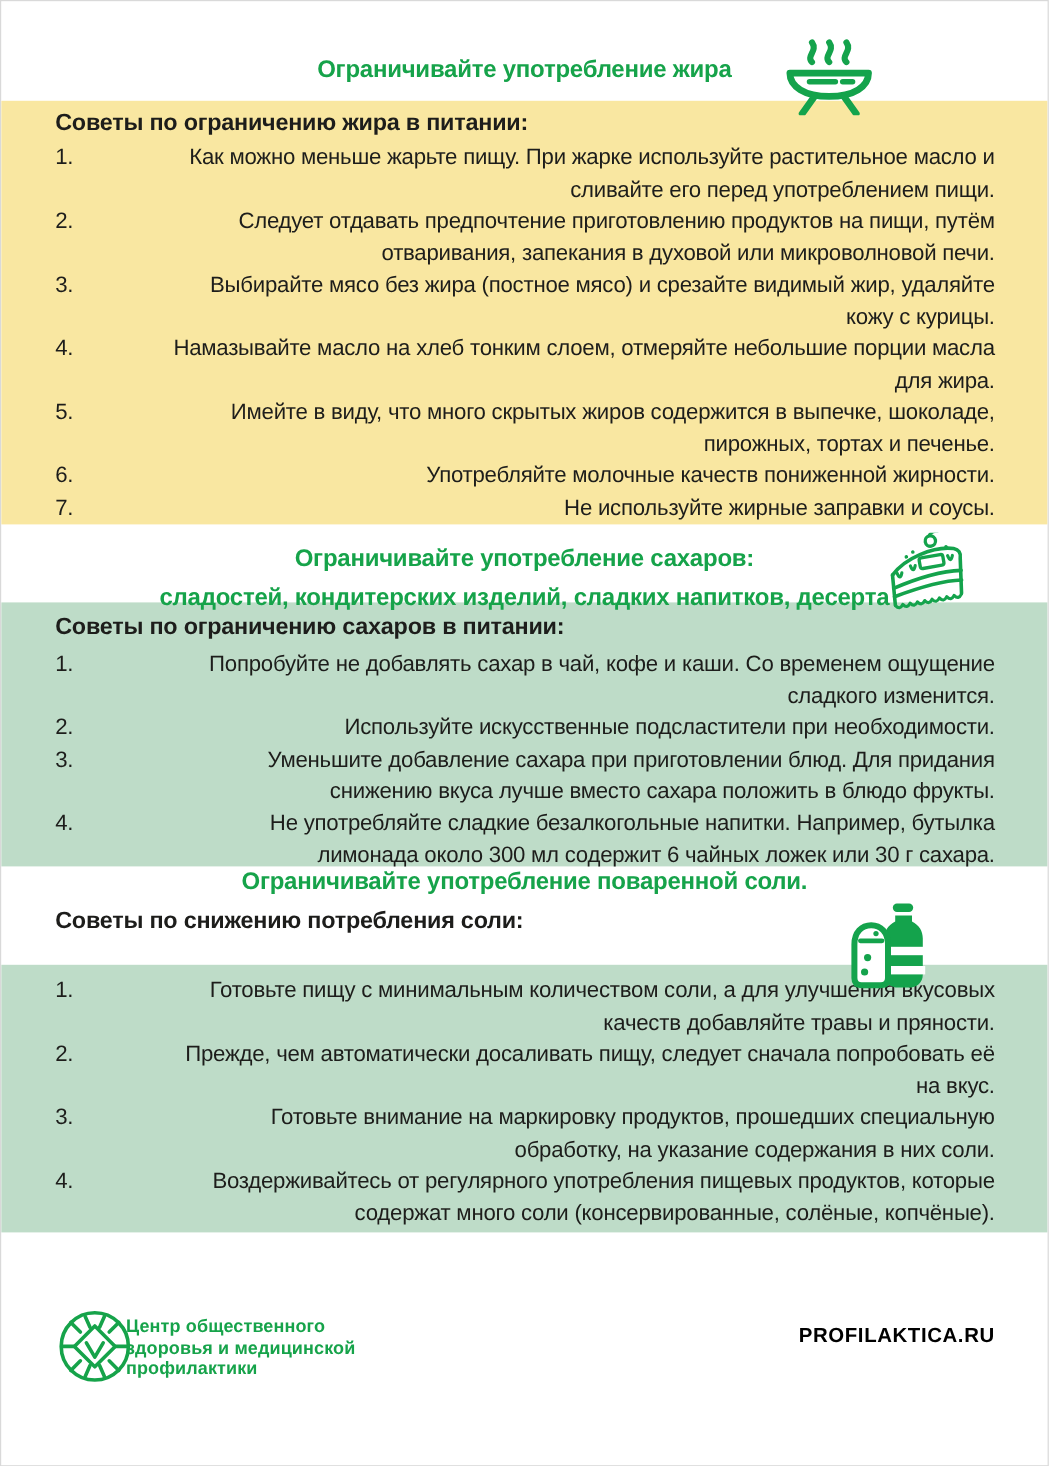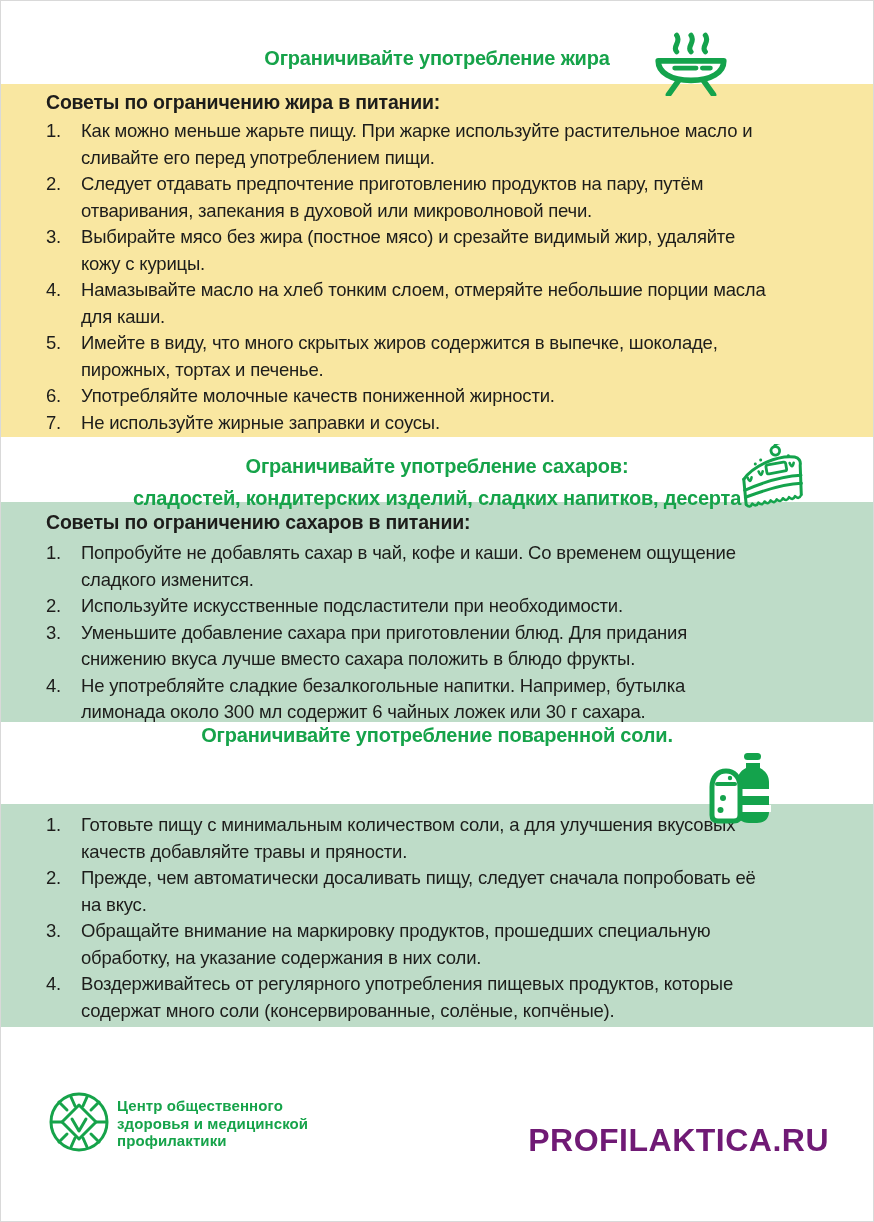--- a/index.html
+++ b/index.html
@@ -49,38 +49,38 @@
   .band-green1 .tips-heading{margin-bottom:5px;}
   .band-gap2 .tips-heading{margin:6px 0 0 45px;}
 
   .tip{
     display:flex;
     font-size:18.5px;
     line-height:26.5px;
     letter-spacing:-0.2px;
   }
   .tip-num{width:35px;flex:none;}
-  .tip-text{flex:1;white-space:pre-line;}
+  .tip-text{flex:1;white-space:pre-line;text-align:right;}
 
   .icon-abs{position:absolute;z-index:2;color:#14A34C;}
   .icon-grill{left:648px;top:31px;}
   .icon-cake{left:733px;top:443px;}
   .icon-salt{left:708px;top:750px;}
 
   .footer-logo{position:absolute;left:47px;top:64px;color:#16A34A;}
   .org-name{
-    position:absolute;left:116px;top:70px;
+    position:absolute;left:104px;top:70px;
     color:#16A34A;font-weight:700;
     font-size:15px;line-height:17.5px;
     white-space:pre-line;letter-spacing:0.1px;
   }
   .website{
-    position:absolute;right:44px;top:95px;
-    color:#701a75;font-weight:700;
-    font-size:32px;letter-spacing:0.5px;
+    position:absolute;right:44px;top:76px;
+    color:#000000;font-weight:700;
+    font-size:17px;letter-spacing:0.5px;
   }
 </style>
 </head>
 <body>
 
 <div class="page">
 
   <span class="icon-abs icon-grill">
     <svg width="84" height="64" viewBox="0 0 82 62" fill="none" stroke="currentColor" stroke-linecap="round" stroke-linejoin="round">
       <path d="M27,19 c-5,-5 5,-9 0,-16" stroke-width="5"></path>
@@ -135,32 +135,32 @@
 
   <div class="band band-yellow">
     <div class="tips-heading">Советы по ограничению жира в питании:</div>
     <div class="tip">
       <span class="tip-num">1.</span>
       <span class="tip-text">Как можно меньше жарьте пищу. При жарке используйте растительное масло и
 сливайте его перед употреблением пищи.</span>
     </div>
     <div class="tip">
       <span class="tip-num">2.</span>
-      <span class="tip-text">Следует отдавать предпочтение приготовлению продуктов на пару, путём
+      <span class="tip-text">Следует отдавать предпочтение приготовлению продуктов на пищи, путём
 отваривания, запекания в духовой или микроволновой печи.</span>
     </div>
     <div class="tip">
       <span class="tip-num">3.</span>
       <span class="tip-text">Выбирайте мясо без жира (постное мясо) и срезайте видимый жир, удаляйте
 кожу с курицы.</span>
     </div>
     <div class="tip">
       <span class="tip-num">4.</span>
       <span class="tip-text">Намазывайте масло на хлеб тонким слоем, отмеряйте небольшие порции масла
-для каши.</span>
+для жира.</span>
     </div>
     <div class="tip">
       <span class="tip-num">5.</span>
       <span class="tip-text">Имейте в виду, что много скрытых жиров содержится в выпечке, шоколаде,
 пирожных, тортах и печенье.</span>
     </div>
     <div class="tip">
       <span class="tip-num">6.</span>
       <span class="tip-text">Употребляйте молочные качеств пониженной жирности.</span>
     </div>
@@ -193,36 +193,37 @@
     </div>
     <div class="tip">
       <span class="tip-num">4.</span>
       <span class="tip-text">Не употребляйте сладкие безалкогольные напитки. Например, бутылка
 лимонада около 300 мл содержит 6 чайных ложек или 30 г сахара.</span>
     </div>
   </div>
 
   <div class="band band-gap2">
     <div class="green-title">Ограничивайте употребление поваренной соли.</div>
+    <div class="tips-heading">Советы по снижению потребления соли:</div>
   </div>
 
   <div class="band band-green2">
     <div class="tip">
       <span class="tip-num">1.</span>
       <span class="tip-text">Готовьте пищу с минимальным количеством соли, а для улучшения вкусовых
 качеств добавляйте травы и пряности.</span>
     </div>
     <div class="tip">
       <span class="tip-num">2.</span>
       <span class="tip-text">Прежде, чем автоматически досаливать пищу, следует сначала попробовать её
 на вкус.</span>
     </div>
     <div class="tip">
       <span class="tip-num">3.</span>
-      <span class="tip-text">Обращайте внимание на маркировку продуктов, прошедших специальную
+      <span class="tip-text">Готовьте внимание на маркировку продуктов, прошедших специальную
 обработку, на указание содержания в них соли.</span>
     </div>
     <div class="tip">
       <span class="tip-num">4.</span>
       <span class="tip-text">Воздерживайтесь от регулярного употребления пищевых продуктов, которые
 содержат много соли (консервированные, солёные, копчёные).</span>
     </div>
   </div>
 
   <div class="band band-footer">

